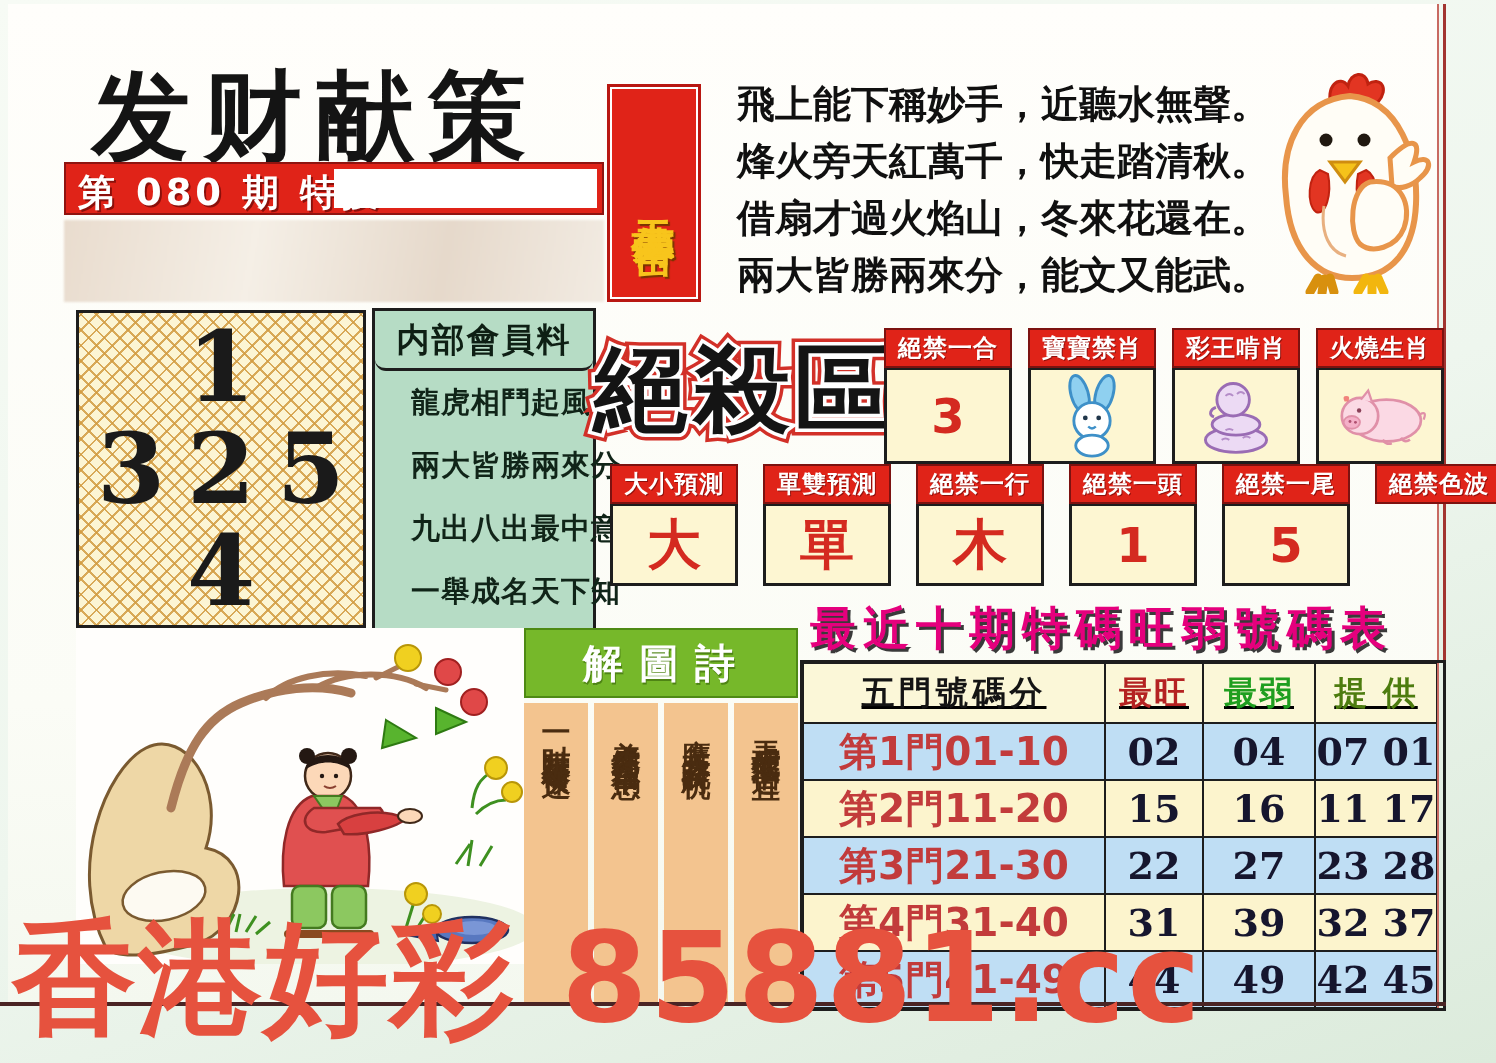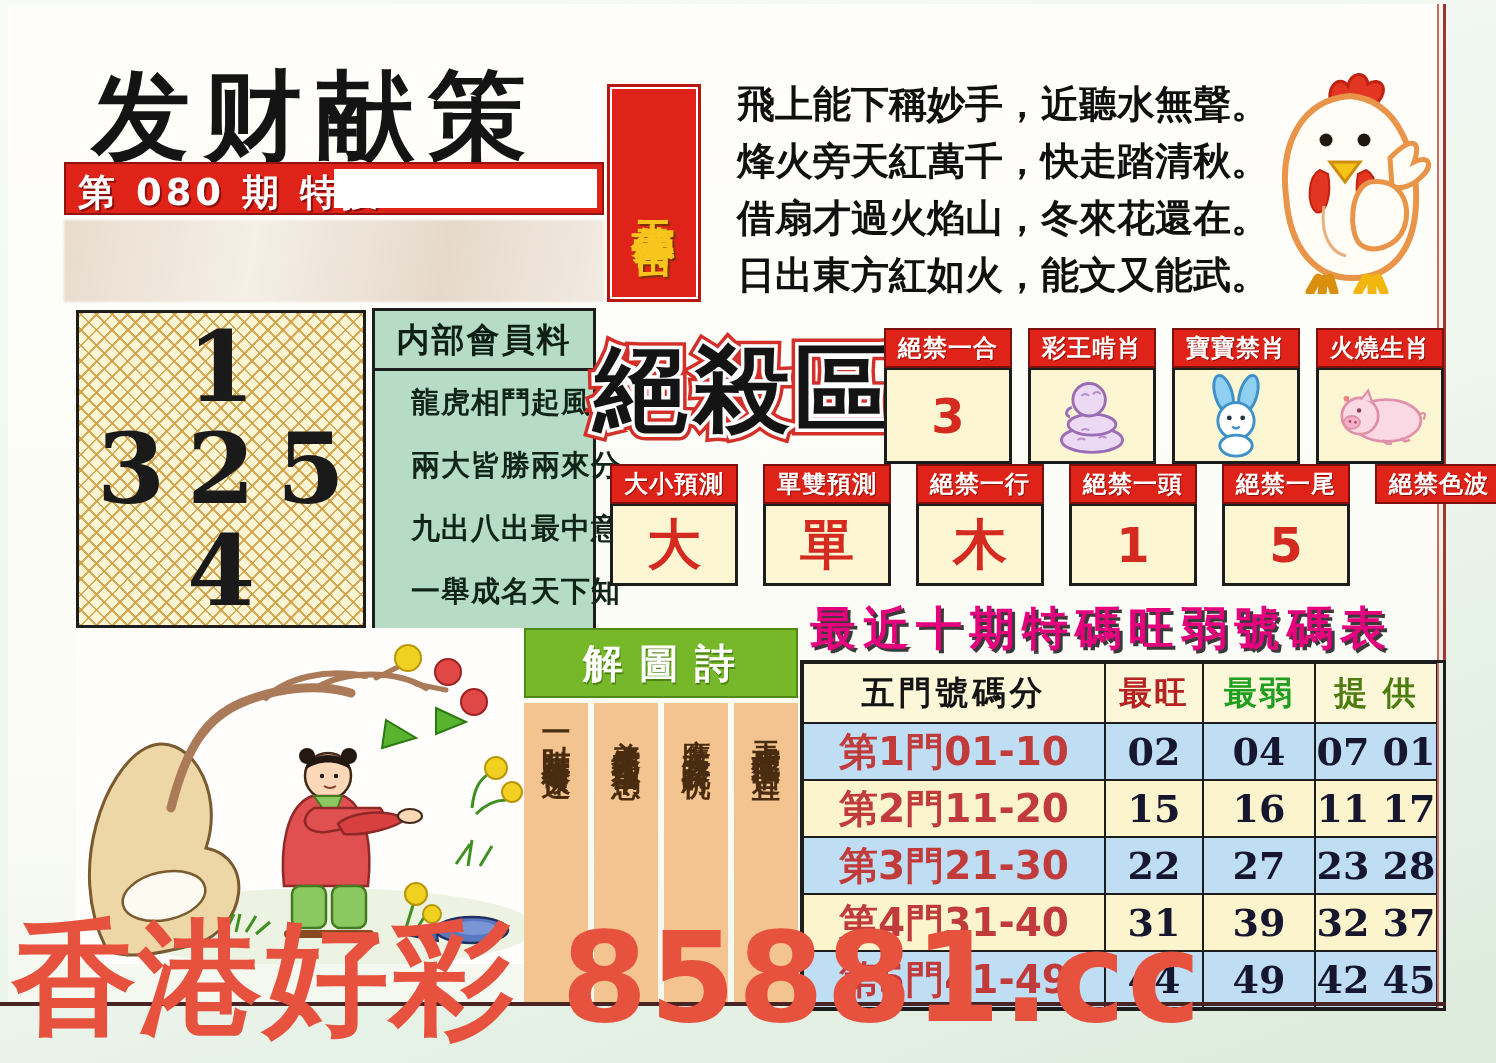--- a/index.html
+++ b/index.html
@@ -41,21 +41,21 @@
             repeating-linear-gradient(-45deg,rgba(210,156,66,.85) 0 2px,transparent 2px 11px);
           display:grid;grid-template-rows:1fr 1.1fr 1fr;padding:6px 18px;}
   .numbox .mid{display:flex;justify-content:space-between;align-items:center;}
   .numbox span{font-family:"DejaVu Serif",serif;font-weight:700;font-size:98px;color:#1a1a1a;
                line-height:.9;text-align:center;}
   .numbox .c{align-self:center;justify-self:center;}
 
   .member{position:absolute;left:372px;top:308px;width:224px;height:332px;box-sizing:border-box;
           background:#b6dcc5;border:3px solid #1d1d1d;}
   .member .mtitle{font-size:33px;font-weight:800;color:#0e1f14;text-align:center;padding:7px 0 5px;
-          border-bottom:3px solid #1d1d1d;letter-spacing:2px;}
+          border-bottom:3px solid #1d1d1d;letter-spacing:2px;border-radius:11px;}
   .member .mline{font-family:"DejaVu Serif",serif;font-size:29px;font-weight:700;color:#102418;
           text-align:center;line-height:63px;letter-spacing:1px;white-space:nowrap;padding-left:36px;}
 
   .kz{position:absolute;left:594px;top:326px;width:300px;height:130px;}
   .kz span{position:absolute;left:0;top:0;font-size:96px;font-weight:900;letter-spacing:4px;
            white-space:nowrap;font-family:"DejaVu Sans",sans-serif;}
   .kz .s1{-webkit-text-stroke:14px #d23028;color:#d23028;}
   .kz .s2{-webkit-text-stroke:7px #ffffff;color:#ffffff;}
   .kz .s3{color:#141414;}
 
@@ -76,21 +76,21 @@
   .cbody svg{display:block;}
 
   .hotcold-title{position:absolute;left:810px;top:598px;margin:0;font-size:46px;font-weight:900;
          color:#e5007d;letter-spacing:7px;white-space:nowrap;text-shadow:3px 3px 0 #3a3a3a;}
 
   .tbl{position:absolute;left:800px;top:660px;width:640px;border:3px solid #1d1d1d;
        box-sizing:content-box;}
   .trow{display:grid;grid-template-columns:302px 98px 112px 122px;}
   .trow > div{border:1px solid #1d1d1d;display:flex;align-items:center;justify-content:center;
        box-sizing:border-box;}
-  .trow.head{height:60px;}
+  .trow.head{height:60px;text-decoration:underline;}
   .trow.head > div{background:#fbf7d8;}
   .trow.data{height:57px;}
   .h-gate{font-size:33px;font-weight:800;color:#141414;letter-spacing:4px;}
   .h-hot{font-size:33px;font-weight:800;color:#b42222;letter-spacing:2px;}
   .h-cold{font-size:33px;font-weight:800;color:#1f9e1f;letter-spacing:2px;}
   .h-prov{font-size:33px;font-weight:800;color:#4d7c0f;letter-spacing:2px;}
   .gate{font-size:39px;font-weight:800;color:#c23b3b;white-space:nowrap;}
   .num{font-family:"DejaVu Serif",serif;font-size:38px;font-weight:700;color:#16162e;
        white-space:nowrap;}
   .bgblue > div{background:#bfdef4;}
@@ -129,21 +129,21 @@
   <div class="censored"></div>
 
   <div class="banner">
     <span>天書傳密</span>
   </div>
 
   <div class="poem">
     <div>飛上能下稱妙手，近聽水無聲。</div>
     <div>烽火旁天紅萬千，快走踏清秋。</div>
     <div>借扇才過火焰山，冬來花還在。</div>
-    <div>日出東方紅如火，能文又能武。</div>
+    <div>兩大皆勝兩來分，能文又能武。</div>
   </div>
 
   <div class="chicken">
     <svg width="178" height="228" viewBox="0 0 178 228">
       <path d="M70,42 C62,20 78,8 86,20 C88,6 104,4 106,18 C118,10 128,22 116,36 L104,48 Z" fill="#e23522" stroke="#c02210" stroke-width="3"></path>
       <path d="M88,30 C38,34 18,80 24,130 C28,186 56,212 90,212 C130,212 152,184 154,138 C156,92 138,34 88,30 Z" fill="#fffdf6" stroke="#e8954a" stroke-width="6"></path>
       <circle cx="64" cy="74" r="6.5" fill="#201810"></circle>
       <circle cx="102" cy="74" r="6.5" fill="#201810"></circle>
       <path d="M68,96 L98,96 L83,116 Z" fill="#f5c21a" stroke="#cf8d10" stroke-width="3"></path>
       <path d="M58,104 C46,110 44,138 54,146 C64,150 70,128 66,108 Z" fill="#e23522" stroke="#c02210" stroke-width="2"></path>
@@ -184,45 +184,45 @@
     <div class="cellbox">
       <div class="chead">
           <span>絕禁一合</span>
         </div>
       <div class="cbody">
           <span class="val digit">3</span>
         </div>
     </div>
     <div class="cellbox">
       <div class="chead">
-          <span>彩王啃肖</span>
-        </div>
-      <div class="cbody">
-        <svg width="86" height="86" viewBox="0 0 90 90">
-          <ellipse cx="45" cy="70" rx="32" ry="13" fill="#ecdaf4" stroke="#9a6cb4" stroke-width="3"></ellipse>
-          <ellipse cx="45" cy="54" rx="25" ry="11" fill="#ecdaf4" stroke="#9a6cb4" stroke-width="3"></ellipse>
-          <circle cx="42" cy="28" r="17" fill="#ecdaf4" stroke="#9a6cb4" stroke-width="3"></circle>
-          <path d="M24,36 C18,38 16,44 22,46" fill="none" stroke="#9a6cb4" stroke-width="3"></path>
-          <path d="M34,24 q4,-4 8,0 M46,22 q4,-4 8,0 M34,60 q4,-3 8,0 M52,68 q4,-3 8,0 M30,70 q4,-3 8,0" fill="none" stroke="#b48cc8" stroke-width="2"></path>
-        </svg>
-      </div>
-    </div>
-    <div class="cellbox">
-      <div class="chead">
           <span>寶寶禁肖</span>
         </div>
       <div class="cbody">
         <svg width="86" height="86" viewBox="0 0 90 90">
           <ellipse cx="32" cy="22" rx="9" ry="20" fill="#8fd0f0" stroke="#3e90c8" stroke-width="3" transform="rotate(-16 32 22)"></ellipse>
           <ellipse cx="58" cy="22" rx="9" ry="20" fill="#8fd0f0" stroke="#3e90c8" stroke-width="3" transform="rotate(16 58 22)"></ellipse>
           <circle cx="45" cy="50" r="19" fill="#ffffff" stroke="#3e90c8" stroke-width="3"></circle>
           <ellipse cx="45" cy="76" rx="17" ry="11" fill="#ffffff" stroke="#3e90c8" stroke-width="3"></ellipse>
           <circle cx="38" cy="47" r="2.5" fill="#20364a"></circle>
           <circle cx="52" cy="47" r="2.5" fill="#20364a"></circle>
           <path d="M41,56 q4,4 8,0" fill="none" stroke="#3e90c8" stroke-width="2.5"></path>
+        </svg>
+      </div>
+    </div>
+    <div class="cellbox">
+      <div class="chead">
+          <span>彩王啃肖</span>
+        </div>
+      <div class="cbody">
+        <svg width="86" height="86" viewBox="0 0 90 90">
+          <ellipse cx="45" cy="70" rx="32" ry="13" fill="#ecdaf4" stroke="#9a6cb4" stroke-width="3"></ellipse>
+          <ellipse cx="45" cy="54" rx="25" ry="11" fill="#ecdaf4" stroke="#9a6cb4" stroke-width="3"></ellipse>
+          <circle cx="42" cy="28" r="17" fill="#ecdaf4" stroke="#9a6cb4" stroke-width="3"></circle>
+          <path d="M24,36 C18,38 16,44 22,46" fill="none" stroke="#9a6cb4" stroke-width="3"></path>
+          <path d="M34,24 q4,-4 8,0 M46,22 q4,-4 8,0 M34,60 q4,-3 8,0 M52,68 q4,-3 8,0 M30,70 q4,-3 8,0" fill="none" stroke="#b48cc8" stroke-width="2"></path>
         </svg>
       </div>
     </div>
     <div class="cellbox">
       <div class="chead">
           <span>火燒生肖</span>
         </div>
       <div class="cbody">
         <svg width="100" height="80" viewBox="0 0 110 80">
           <ellipse cx="62" cy="45" rx="38" ry="23" fill="#fbd9e4" stroke="#e090a8" stroke-width="3"></ellipse>

